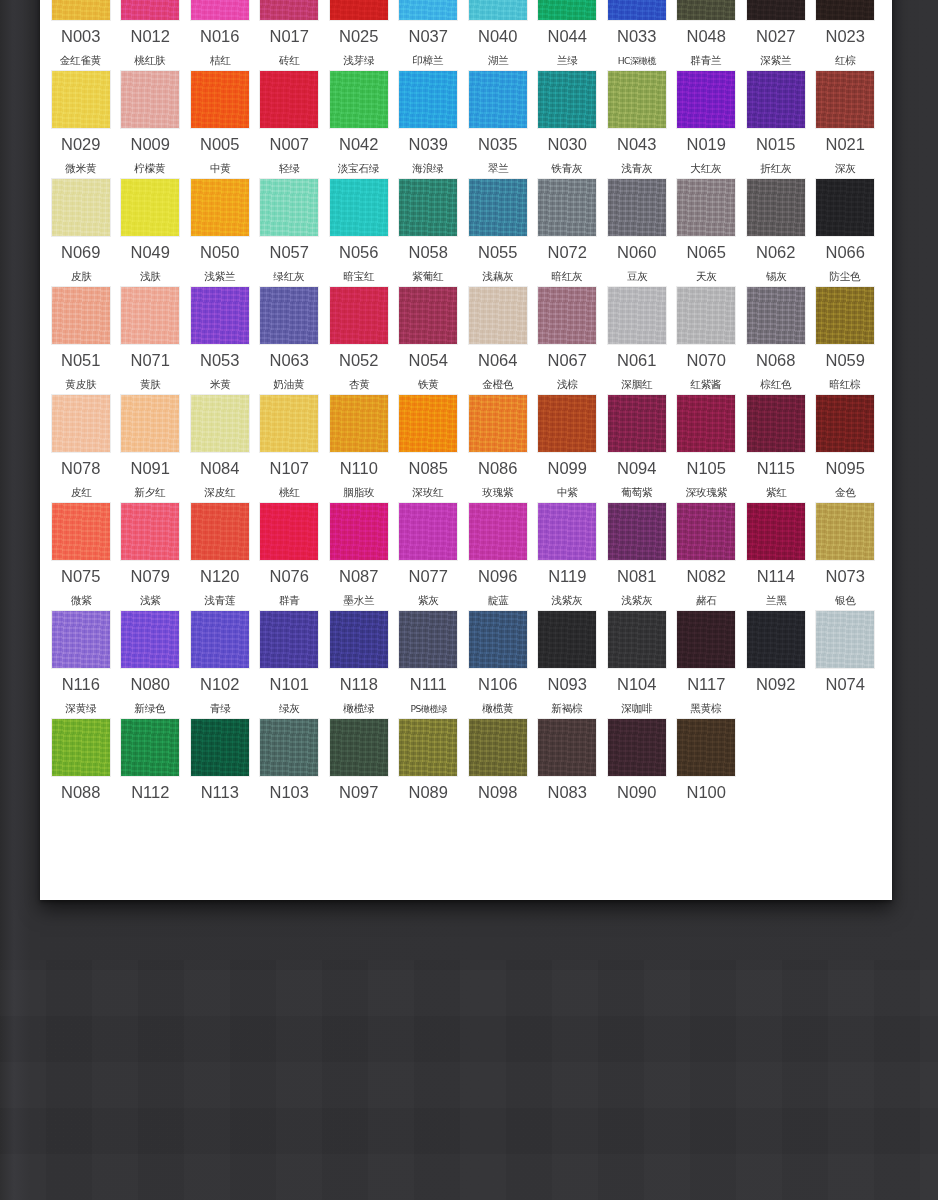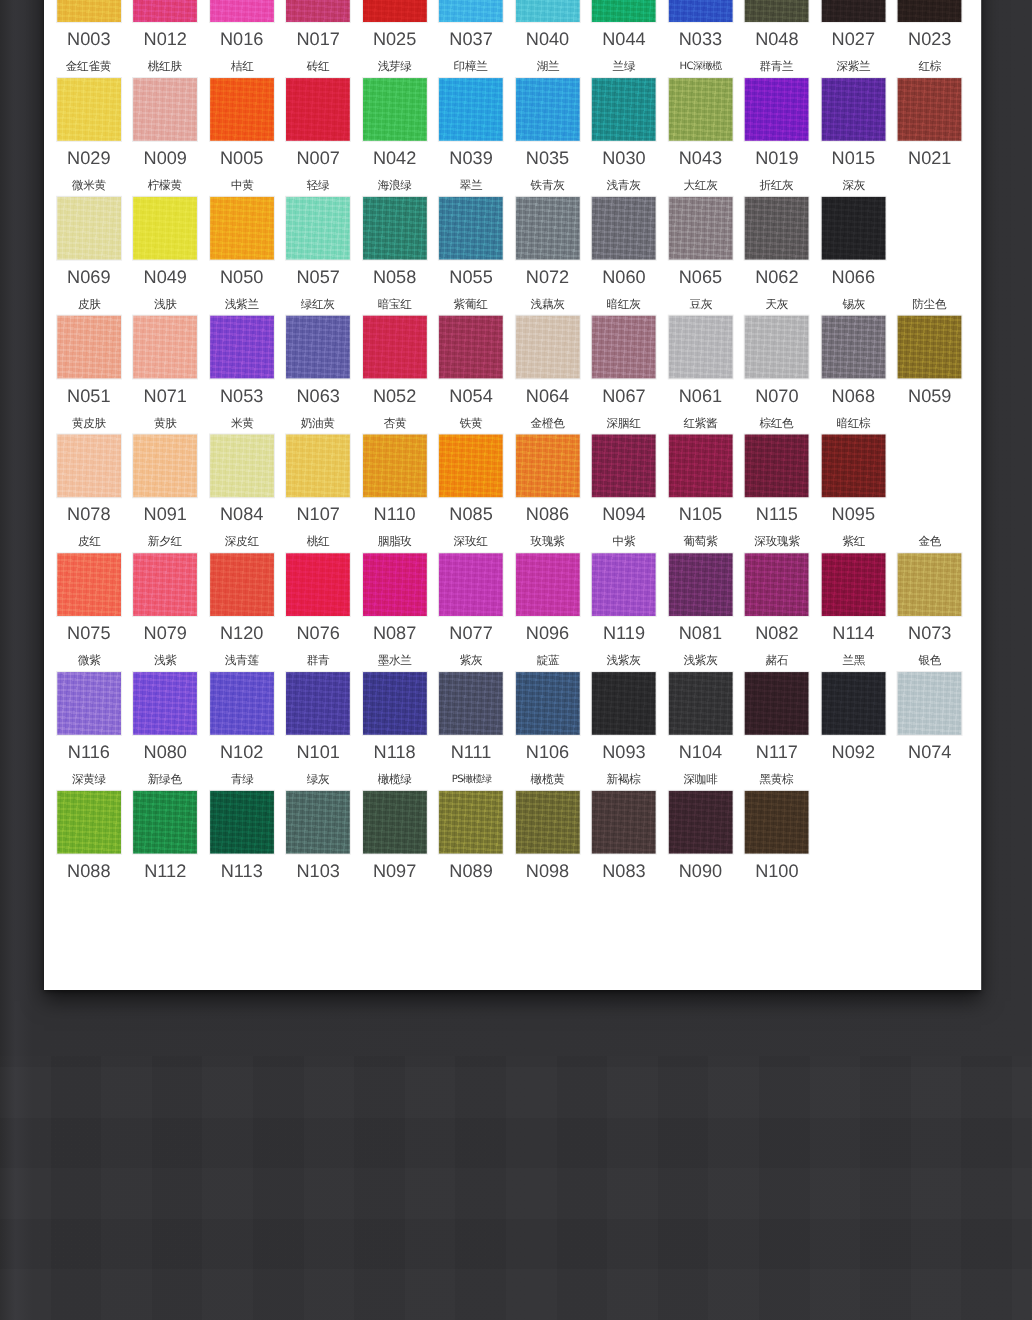--- a/index.html
+++ b/index.html
@@ -300,20 +300,27 @@
           <div class="code">N050</div>
         </div>
         <div class="cell">
           <div class="cname">轻绿</div>
           <div class="swatch" style="background: rgb(127, 217, 188);">
             <div class="tex"></div>
           </div>
           <div class="code">N057</div>
         </div>
         <div class="cell">
+          <div class="cname">淡宝石绿</div>
+          <div class="swatch" style="background: rgb(39, 198, 192);">
+            <div class="tex"></div>
+          </div>
+          <div class="code">N056</div>
+        </div>
+        <div class="cell">
           <div class="cname">海浪绿</div>
           <div class="swatch" style="background: rgb(46, 132, 113);">
             <div class="tex"></div>
           </div>
           <div class="code">N058</div>
         </div>
         <div class="cell">
           <div class="cname">翠兰</div>
           <div class="swatch" style="background: rgb(58, 127, 156);">
             <div class="tex"></div>
@@ -484,20 +491,27 @@
             <div class="tex"></div>
           </div>
           <div class="code">N085</div>
         </div>
         <div class="cell">
           <div class="cname">金橙色</div>
           <div class="swatch" style="background: rgb(232, 129, 42);">
             <div class="tex"></div>
           </div>
           <div class="code">N086</div>
+        </div>
+        <div class="cell">
+          <div class="cname">浅棕</div>
+          <div class="swatch" style="background: rgb(173, 70, 33);">
+            <div class="tex"></div>
+          </div>
+          <div class="code">N099</div>
         </div>
         <div class="cell">
           <div class="cname">深胭红</div>
           <div class="swatch" style="background: rgb(128, 34, 74);">
             <div class="tex"></div>
           </div>
           <div class="code">N094</div>
         </div>
         <div class="cell">
           <div class="cname">红紫酱</div>

